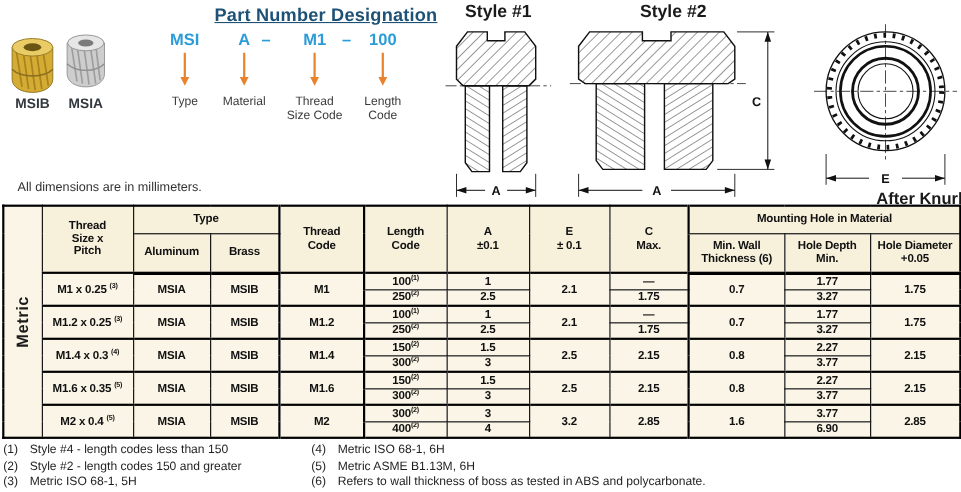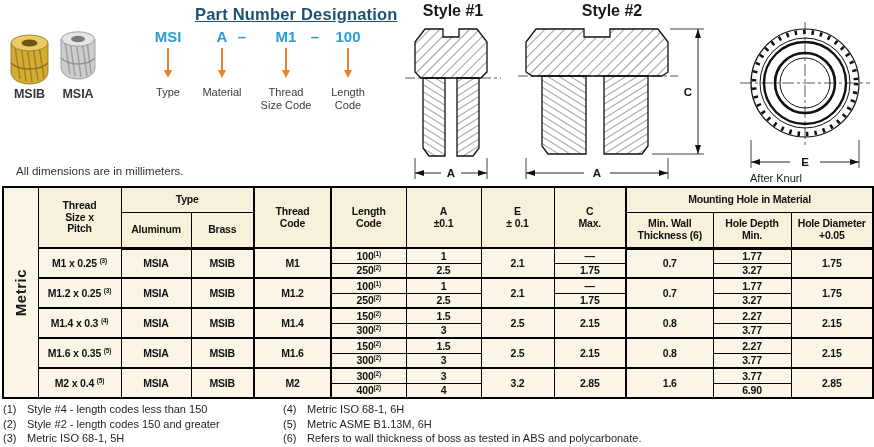--- a/index.html
+++ b/index.html
@@ -26,21 +26,21 @@
     border-left:4px solid transparent; border-right:4px solid transparent;
     border-top:8px solid #e8822d;
   }
   .pn-label {
     position:absolute; top:86px; font-size:11px; line-height:12.5px;
     color:#3b3b3b; text-align:center;
   }
 
   
   .style-label { font-size:16px; font-weight:bold; color:#1a1a1a; text-align:center; }
-  .after-knurl { font-size:11px; font-weight:normal; color:#1a1a1a; text-align:left; }
+  .after-knurl { font-size:15px; font-weight:bold; color:#1a1a1a; text-align:right; }
 
   .units-note { font-size:11.5px; color:#333; }
 
   
   table.spec {
     border-collapse:collapse; table-layout:fixed; width:870px;
     border:2.5px solid #000; letter-spacing:-0.2px;
   }
   table.spec td, table.spec th {
     border:1px solid #000; text-align:center; vertical-align:middle;

